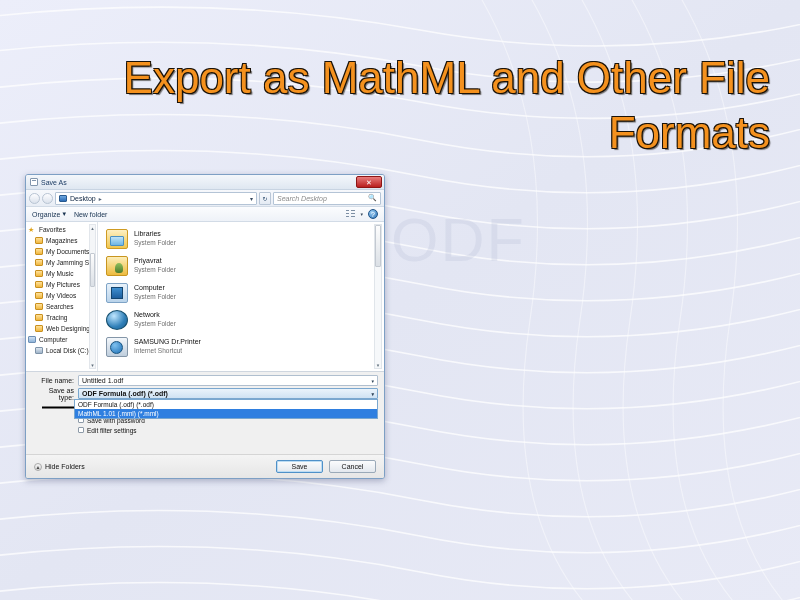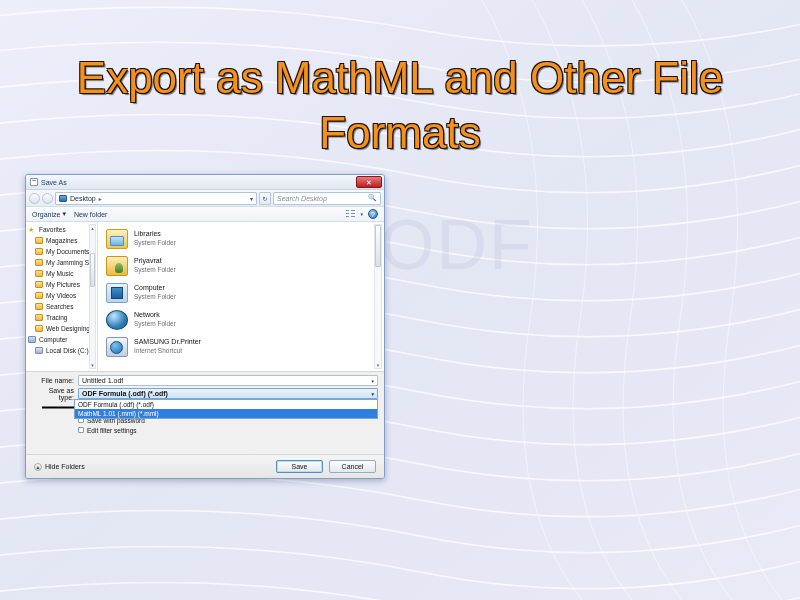--- a/index.html
+++ b/index.html
@@ -11,30 +11,30 @@
     position:relative;
   }
 
   
   #slide-bg { position:absolute; inset:0; background:#e5e7f4; overflow:hidden; }
   #slide-bg svg { position:absolute; inset:0; width:800px; height:600px; }
 
   
   #watermark {
     position:absolute; left:380px; top:205px;
-    font-size:70px; font-weight:normal; letter-spacing:2px;
+    font-size:61px; font-weight:normal; letter-spacing:2px;
     color:rgba(190,196,220,0.30);
     font-family:"Liberation Sans", sans-serif;
-    user-select:none; pointer-events:none;
+    user-select:none; pointer-events:none;padding-left:11px;
   }
 
   
   #slide-title {
     position:absolute; left:30px; top:22px; width:740px;
-    text-align:center;
+    text-align:right;
     font-size:44px; line-height:1.24; font-weight:normal;
     color:#F4911E;
     font-family:"Liberation Sans", sans-serif;
     text-shadow:
       -1px -1px 0 #1a1208, 1px -1px 0 #1a1208,
       -1px  1px 0 #1a1208, 1px  1px 0 #1a1208,
        2px  2px 1px rgba(20,14,6,.55);
     white-space:pre-line;
   }
 

